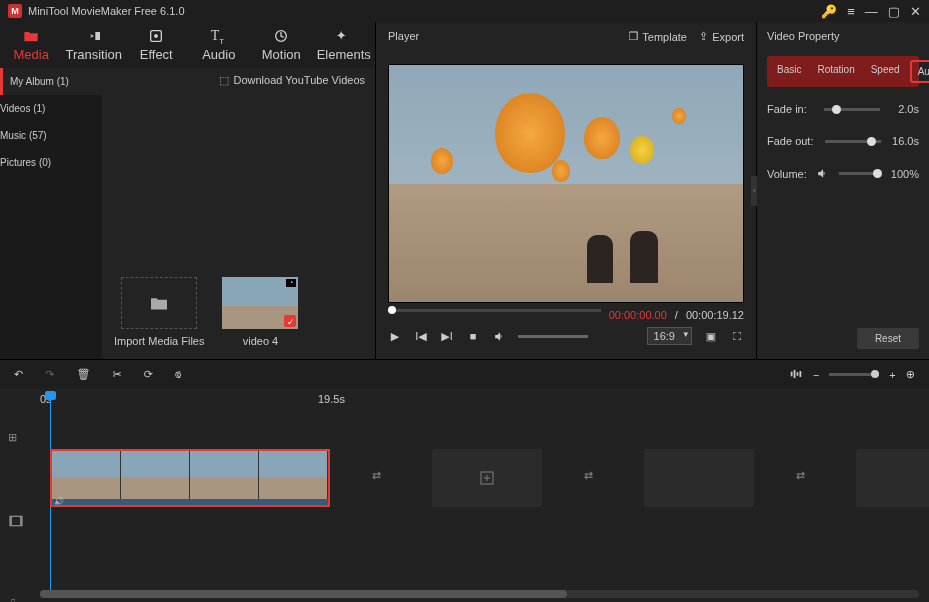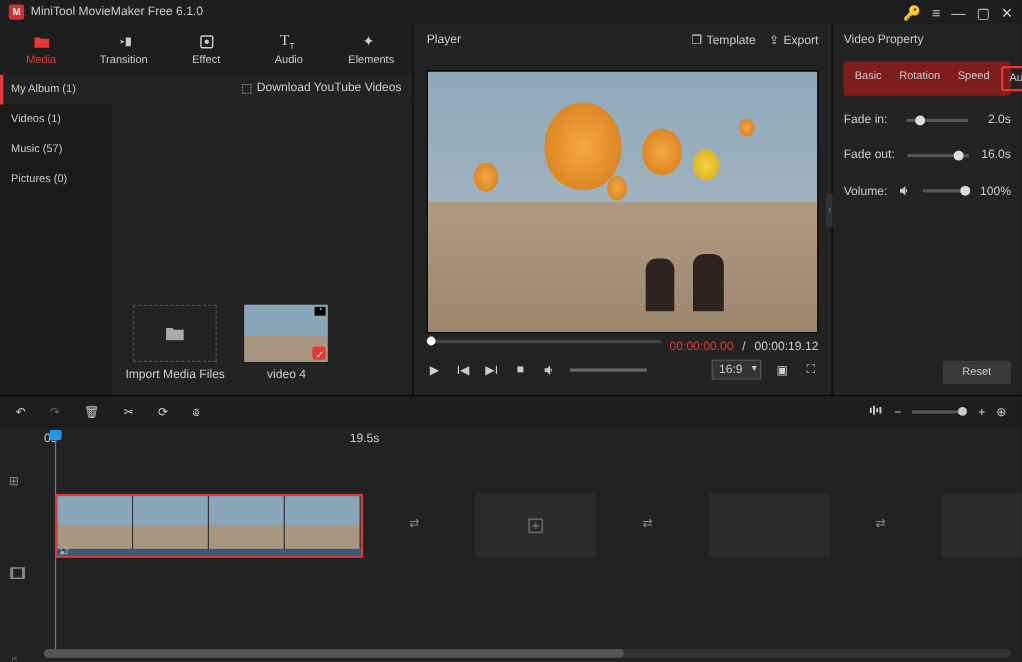--- a/index.html
+++ b/index.html
@@ -9,25 +9,25 @@
 .logo{width:14px;height:14px;background:#d32f2f;border-radius:2px;display:flex;align-items:center;justify-content:center;color:#fff;font-size:9px;font-weight:bold}
 .titlebar-right{display:flex;align-items:center;gap:10px}
 .titlebar-right span{cursor:pointer;font-size:13px}
 .key-icon{color:#ffc107}
 .main{display:flex;height:337px}
 .left-panel{width:376px;background:#232323;display:flex;flex-direction:column;border-right:1px solid #000}
 .top-tabs{display:flex;background:#1e1e1e;height:46px}
 .top-tab{flex:1;display:flex;flex-direction:column;align-items:center;justify-content:center;gap:3px;cursor:pointer}
 .top-tab.active{color:#e53935}
 .top-tab svg,.top-tab .ticon{width:16px;height:16px}
-.tab-label{font-size:10px}
+.tab-label{font-size:13px}
 .album-row{display:flex;justify-content:space-between;align-items:center;padding:6px 10px;background:#232323;font-size:10px}
 .side-split{display:flex;flex:1}
 .side-list{width:102px;background:#1a1a1a;display:flex;flex-direction:column}
-.side-item{padding:8px 10px;font-size:10px;cursor:pointer}
+.side-item{padding:8px 0;font-size:10px;cursor:pointer}
 .side-item.active{background:#232323;border-left:3px solid #e53935;padding-left:7px}
 .media-area{flex:1;padding:12px;display:flex;gap:18px;align-items:flex-end}
 .import-box{width:76px;height:52px;border:1px dashed #555;display:flex;align-items:center;justify-content:center;cursor:pointer}
 .media-tile{display:flex;flex-direction:column;align-items:center;gap:6px;font-size:10px}
 .thumb,.thumb2{width:76px;height:52px;background:linear-gradient(#89a5b8 55%,#a89680 55%);position:relative;cursor:pointer}
 .thumb2::after{content:"";position:absolute;right:2px;bottom:2px;width:12px;height:12px;background:#e53935;border-radius:2px}
 .thumb2::before{content:"✓";position:absolute;right:4px;bottom:2px;font-size:9px;color:#fff;z-index:2}
 .player-panel{flex:1;background:#232323;border-right:1px solid #000;display:flex;flex-direction:column;padding:8px 12px}
 .player-head{display:flex;justify-content:space-between;align-items:flex-start;height:28px;font-size:11px}
 .player-head-right{display:flex;gap:12px}
@@ -112,20 +112,27 @@
             <rect x="4" y="4" width="16" height="16" rx="2" fill="none" stroke="#ccc" stroke-width="2"></rect>
             <circle cx="12" cy="12" r="3" fill="#ccc"></circle>
           </svg>
         <span class="tab-label">Effect</span>
       </div>
       <div class="top-tab">
         <span class="ticon" style="font-size:14px;font-family:serif">T<sub style="font-size:8px">T</sub></span>
         <span class="tab-label">Audio</span>
       </div>
       <div class="top-tab">
+        <svg class="ticon" viewBox="0 0 24 24">
+            <circle cx="12" cy="12" r="8" fill="none" stroke="#ccc" stroke-width="2"></circle>
+            <path d="M12 6v6l4 2" stroke="#ccc" stroke-width="2" fill="none"></path>
+          </svg>
+        <span class="tab-label">Motion</span>
+      </div>
+      <div class="top-tab">
         <span class="ticon" style="font-size:13px">✦</span>
         <span class="tab-label">Elements</span>
       </div>
     </div>
     <div class="side-split">
       <div class="side-list">
         <div class="side-item active">My Album (1)</div>
         <div class="side-item">Videos (1)</div>
         <div class="side-item">Music (57)</div>
         <div class="side-item">Pictures (0)</div>

